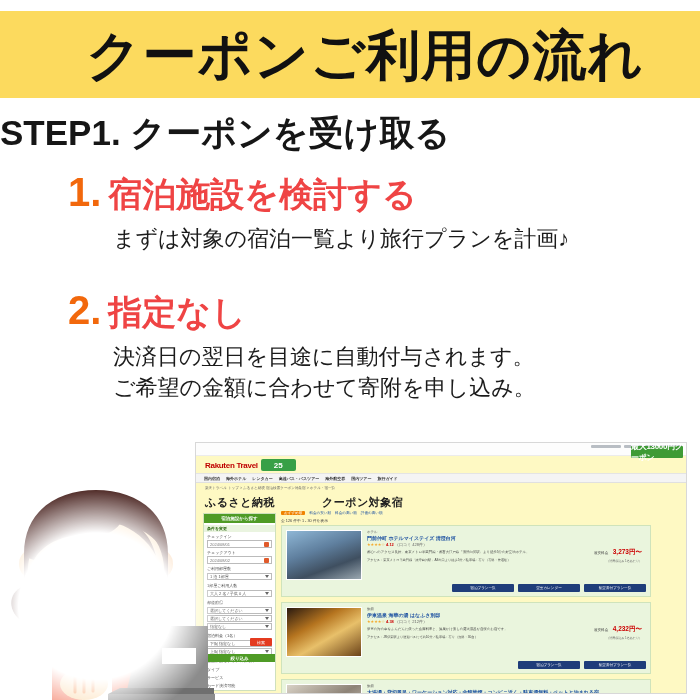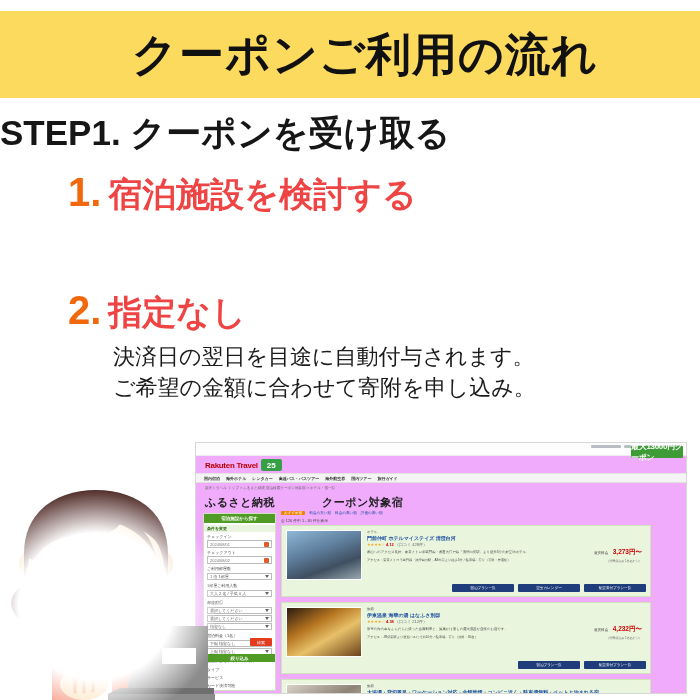--- a/index.html
+++ b/index.html
@@ -11,21 +11,21 @@
   }
   #page{position:absolute;inset:0;}
 
   
   .title-band{
     position:absolute;left:0;top:11px;width:700px;height:87px;
     background:#fcda5e;
     display:flex;align-items:center;justify-content:center;
   }
   .title-band .title-text{
-    font-size:45px;font-weight:bold;color:#111111;
+    font-size:54px;font-weight:bold;color:#111111;
     letter-spacing:1px;line-height:1;white-space:nowrap;margin-left:30px;
   }
 
   
   .step-heading{
     position:absolute;left:0;top:110px;width:700px;
     text-align:left;font-size:35px;font-weight:bold;color:#161616;
     letter-spacing:0px;white-space:nowrap;
   }
 
@@ -52,21 +52,21 @@
 
   #item1{top:172px;}
   #item2{top:290px;}
 
   
   .composite{position:absolute;left:0;top:440px;width:700px;height:260px;}
 
   
   .browser{
     position:absolute;left:195px;top:2px;width:490px;height:250px;
-    background:#f0abfc;
+    background:#fef9c3;
     border:1px solid #d8d8d8;
     overflow:hidden;
     filter:blur(0.75px);
   }
   .bw-topbar{
     position:absolute;left:0;top:0;width:100%;height:12px;background:#fdfdfd;
     border-bottom:1px solid #ececec;
   }
   .bw-toputils{
     position:absolute;right:4px;top:2px;display:flex;gap:3px;align-items:center;
@@ -76,21 +76,21 @@
     position:absolute;right:3px;top:3px;width:52px;height:12px;
     background:#3f9b35;border-radius:1px;
     display:flex;align-items:center;justify-content:center;
     color:#ffffff;font-size:8px;font-weight:bold;letter-spacing:-0.3px;
   }
   .bw-logo{
     position:absolute;left:9px;top:16px;display:flex;align-items:center;gap:3px;
   }
   .bw-logo-text{font-size:8px;font-weight:bold;color:#bf0000;letter-spacing:-0.3px;}
   .bw-logo-badge{
-    width:21px;height:12px;background:#37a046;border-radius:2px;
+    width:35px;height:12px;background:#37a046;border-radius:2px;
     color:#ffffff;font-size:8px;font-weight:bold;
     display:flex;align-items:center;justify-content:center;
   }
   .bw-nav{
     position:absolute;left:0;top:30px;width:100%;height:10px;
     background:#f4f4f4;border-top:1px solid #e4e4e4;border-bottom:1px solid #e0e0e0;
     display:flex;align-items:center;gap:6px;padding-left:8px;box-sizing:border-box;
   }
   .bw-nav-item{font-size:4px;color:#333333;white-space:nowrap;font-weight:bold;}
   .bw-crumb{
@@ -201,20 +201,23 @@
     <div class="title-text">クーポンご利用の流れ</div>
   </div>
 
   <div class="step-heading">STEP1. クーポンを受け取る</div>
 
   <div class="item" id="item1">
     <div class="item-head">
       <div class="item-num">1.</div>
       <div class="item-title">宿泊施設を検討する</div>
     </div>
+    <div class="item-desc">
+      <div class="line">まずは対象の宿泊一覧より旅行プランを計画♪</div>
+    </div>
   </div>
 
   <div class="item" id="item2">
     <div class="item-head">
       <div class="item-num">2.</div>
       <div class="item-title">指定なし</div>
     </div>
     <div class="item-desc">
       <div class="line">決済日の翌日を目途に自動付与されます。</div>
       <div class="line">ご希望の金額に合わせて寄附を申し込み。</div>

